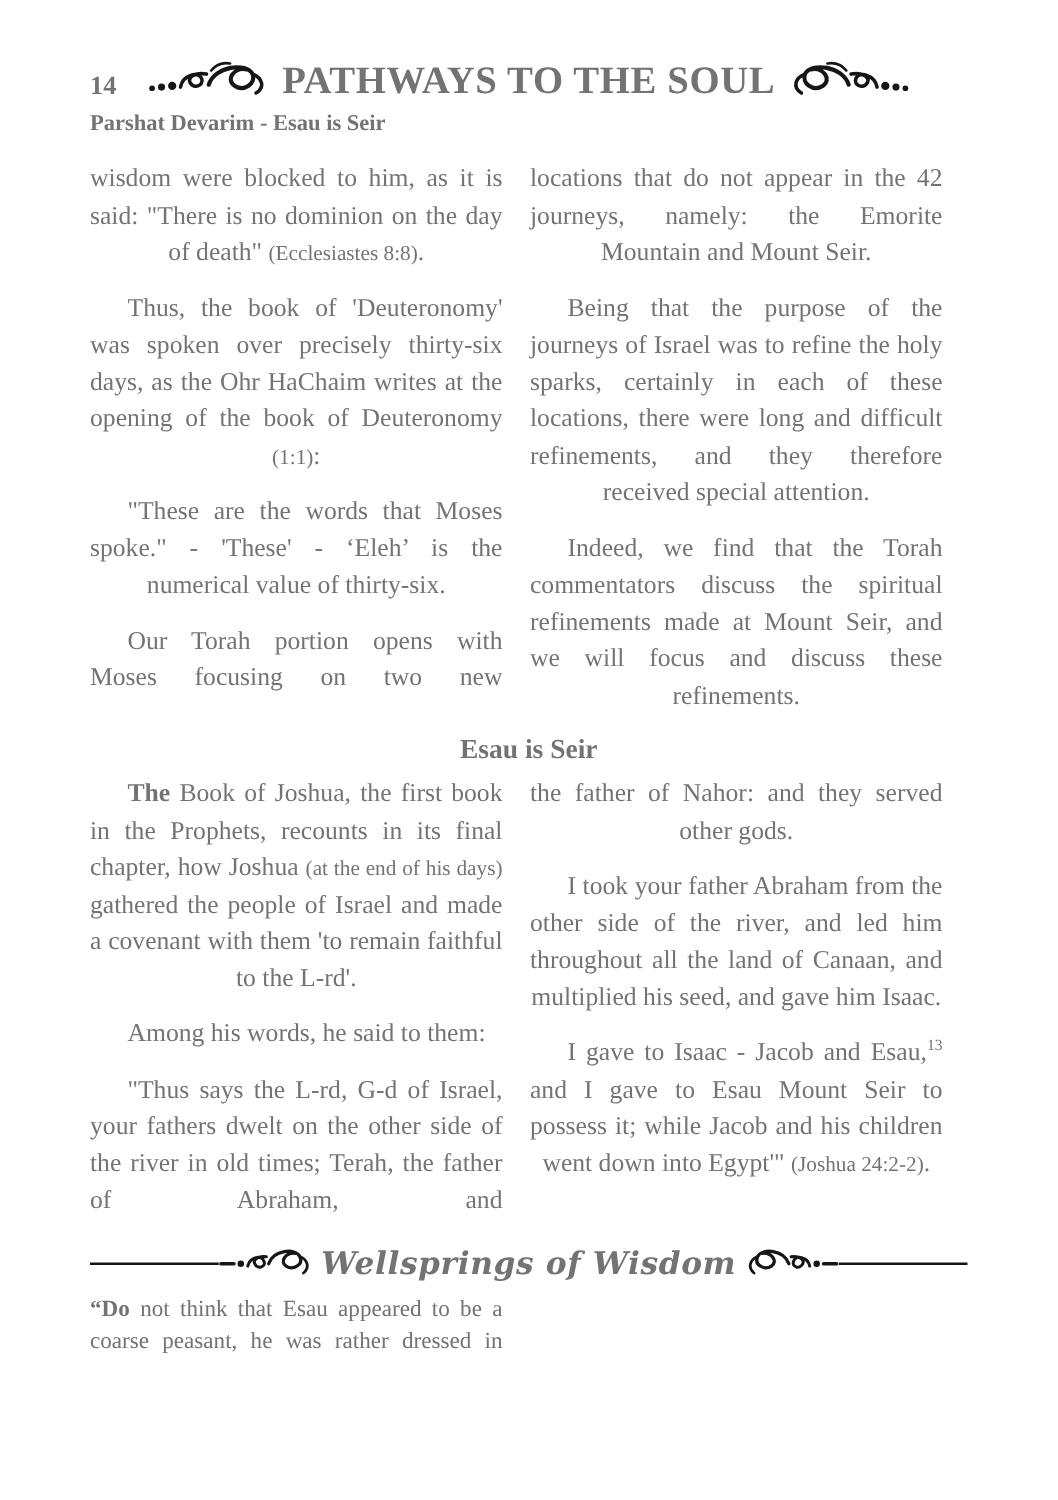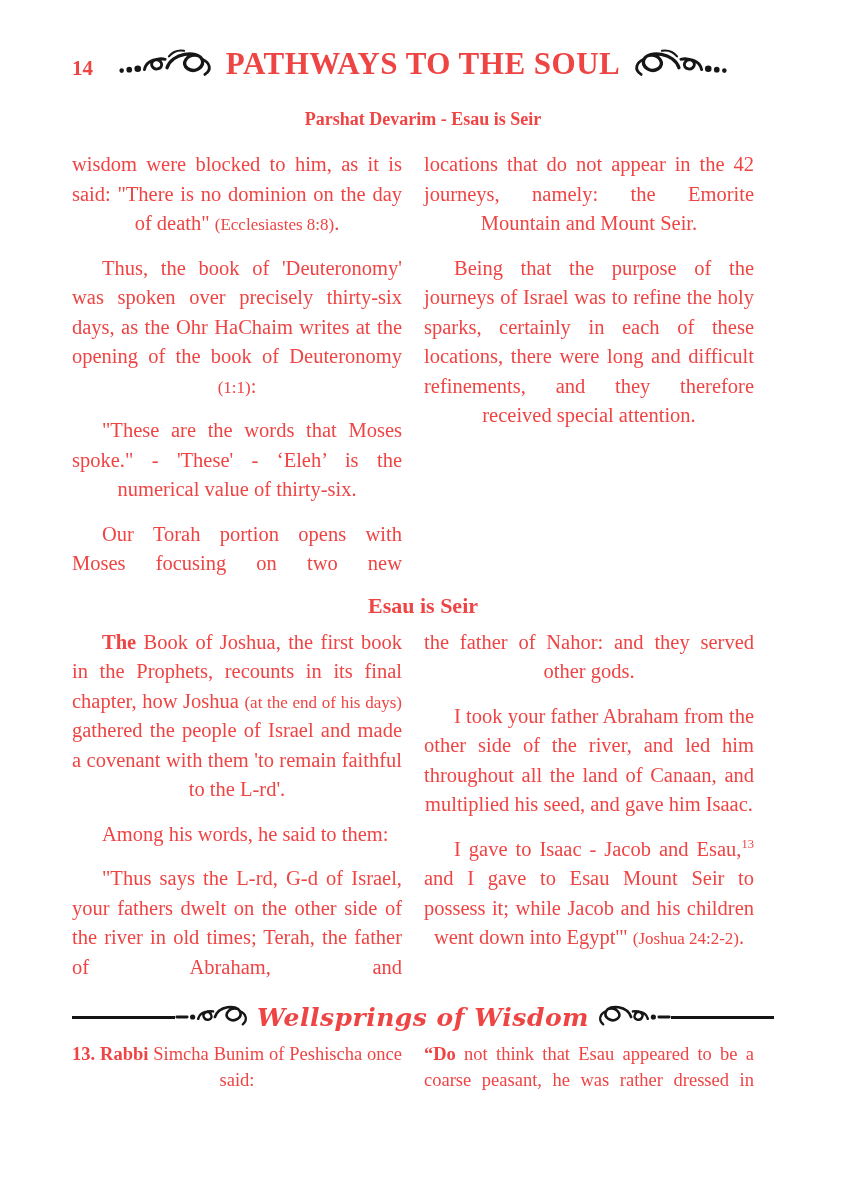--- a/index.html
+++ b/index.html
@@ -1,32 +1,32 @@
 <!DOCTYPE html>
 <html><head>
 <meta charset="utf-8">
 <style>
   html,body{margin:0;padding:0;background:#888;}
   .page{
-    width:846px;height:1200px;background:#ffffff;color:#ef4444;
+    width:846px;height:1200px;background:#ffffff;color:#737373;
     box-sizing:border-box;padding:40px 72px 0 72px;position:relative;
     font-family:"Liberation Serif", serif;overflow:hidden;
   }
   
   .page-number{
     position:absolute;left:72px;top:56px;font-size:21px;font-weight:bold;
   }
   .title-row{display:flex;align-items:center;justify-content:center;gap:6px;margin-top:6px;}
   .title{
     font-size:31px;font-weight:bold;letter-spacing:.5px;margin:0;white-space:nowrap;
   }
   .flourish{display:inline-flex;align-items:center;}
   .flourish svg{display:block;}
   .mirrored{transform:scaleX(-1);}
-  .subtitle{text-align:center;font-weight:bold;font-size:18px;margin-top:27px;}
+  .subtitle{font-weight:bold;font-size:18px;margin-top:6px;}
   
   .columns{display:flex;gap:22px;}
   .body-cols{margin-top:20px;}
   .col{width:330px;}
   .para{
     font-size:20.5px;line-height:1.44;text-align:justify;text-justify:inter-word;
     hyphens:none;-webkit-hyphens:none;
   }
   .para + .para{margin-top:15px;}
   .para.indent{text-indent:30px;}
@@ -88,20 +88,21 @@
     <section class="columns body-cols">
       <div class="col">
           <div class="para last-center"><span>wisdom were blocked to him, as it is said: "There is no dominion on the day of death" </span><span class="cite">(Ecclesiastes 8:8)</span><span>.</span></div>
           <div class="para indent last-center"><span>Thus, the book of 'Deuteronomy' was spoken over precisely thirty-six days, as the Ohr HaChaim writes at the opening of the book of Deuteronomy </span><span class="cite">(1:1)</span><span>:</span></div>
           <div class="para indent last-center"><span>"These are the words that Moses spoke." - 'These' - ‘Eleh’ is the numerical value of thirty-six.</span></div>
           <div class="para indent last-justify"><span>Our Torah portion opens with Moses focusing on two new</span></div>
         </div>
       <div class="col">
           <div class="para last-center"><span>locations that do not appear in the 42 journeys, namely: the Emorite Mountain and Mount Seir.</span></div>
           <div class="para indent last-center"><span>Being that the purpose of the journeys of Israel was to refine the holy sparks, certainly in each of these locations, there were long and difficult refinements, and they therefore received special attention.</span></div>
+          <div class="para indent last-center"><span>Indeed, we find that the Torah commentators discuss the spiritual refinements made at Mount Seir, and we will focus and discuss these refinements.</span></div>
         </div>
     </section>
 
     <h2 class="section-heading">Esau is Seir</h2>
 
     <section class="columns">
       <div class="col">
           <div class="para indent last-center"><span class="lead-bold">The</span><span> Book of Joshua, the first book in the Prophets, recounts in its final chapter, how Joshua </span><span class="cite">(at the end of his days)</span><span> gathered the people of Israel and made a covenant with them 'to remain faithful to the L-rd'.</span></div>
           <div class="para indent last-left"><span>Among his words, he said to them:</span></div>
           <div class="para indent last-justify"><span>"Thus says the L-rd, G-d of Israel, your fathers dwelt on the other side of the river in old times; Terah, the father of Abraham, and</span></div>
@@ -133,21 +134,18 @@
           <circle cx="19" cy="14" r="2.8" fill="#161616" stroke="none"></circle>
           <path d="M25 16 C27 8 37 6 39 12 C41 17 33 19 31 14 C29 10 35 7 41 8" stroke-width="2.6" stroke-linecap="round"></path>
           <path d="M43 14 C47 2 66 0 70 8 C73 15 64 20 58 16 C52 12 58 4 66 5" stroke-width="2.8" stroke-linecap="round"></path>
           <path d="M70 8 C76 10 79 17 73 22" stroke-width="2.4" stroke-linecap="round"></path>
         </svg>
       </span>
       <span class="rule"></span>
     </div>
     <div class="columns footnotes">
       <div class="col">
-          <div class="para last-center"><span class="lead-bold">13. Rabbi</span><span> Simcha Bunim of Peshischa once said:</span></div>
-        </div>
-      <div class="col">
           <div class="para last-justify"><span class="lead-bold">“Do</span><span> not think that Esau appeared to be a coarse peasant, he was rather dressed in</span></div>
         </div>
     </div>
   </footer>
 
 </div>
 
 </body></html>

